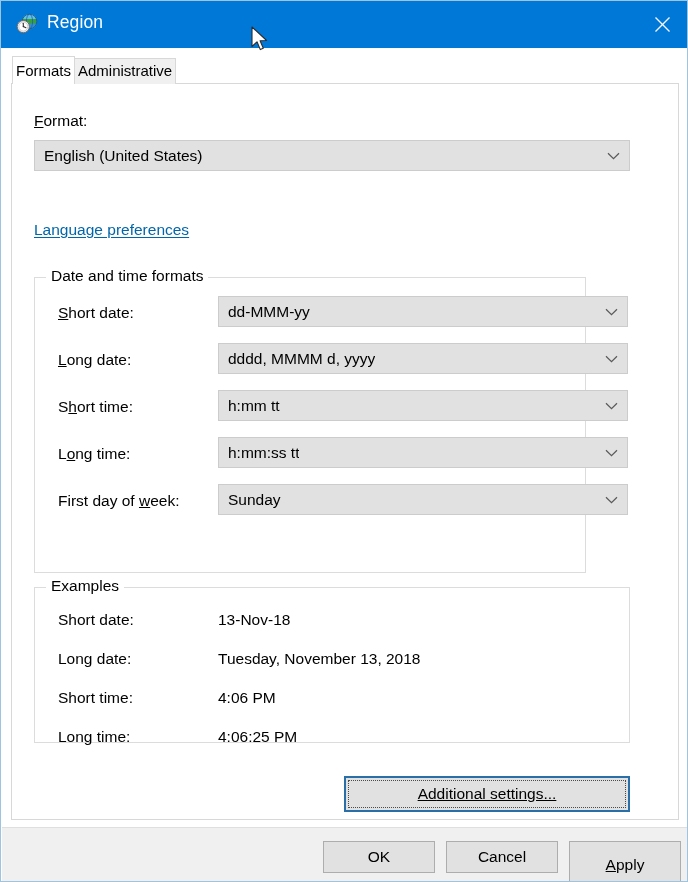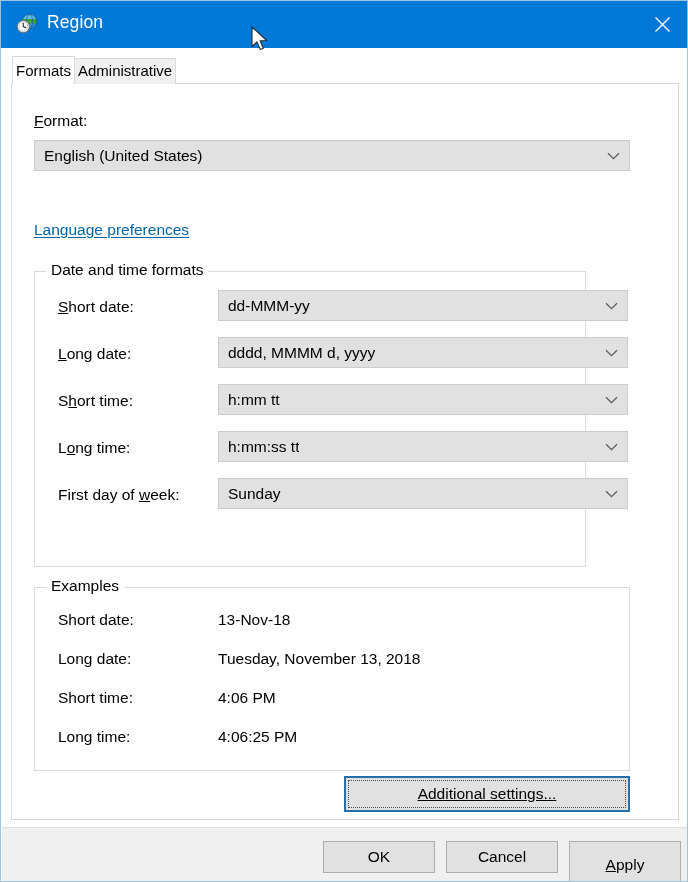--- a/index.html
+++ b/index.html
@@ -267,21 +267,21 @@
       <span class="cval">English (United States)</span>
       <span class="chev">
         <svg width="13" height="8" viewBox="0 0 13 8">
           <polyline points="1,1.3 6.5,6.6 12,1.3" fill="none" stroke="#5a5a5a" stroke-width="1.25"></polyline>
         </svg>
       </span>
     </div>
 
     <div id="lang-link" style="left:22px; top:137px;">Language preferences</div>
 
-    <div class="groupbox" style="left:22px; top:187px; width:552px; height:296px;padding-left:32px;">
+    <div class="groupbox" style="left:22px; top:193px; width:552px; height:296px;padding-left:32px;">
       <span class="group-legend">Date and time formats</span>
 
       <div class="lbl" style="left:23px; top:26px;">
         <u>S</u>hort date:
       </div>
       <div class="combo" style="left:183px; top:18px; width:410px;">
         <span class="cval">dd-MMM-yy</span>
         <span class="chev">
           <svg width="13" height="8" viewBox="0 0 13 8">
               <polyline points="1,1.3 6.5,6.6 12,1.3" fill="none" stroke="#5a5a5a" stroke-width="1.25"></polyline>
@@ -331,21 +331,21 @@
       <div class="combo" style="left:183px; top:206px; width:410px;">
         <span class="cval">Sunday</span>
         <span class="chev">
           <svg width="13" height="8" viewBox="0 0 13 8">
               <polyline points="1,1.3 6.5,6.6 12,1.3" fill="none" stroke="#5a5a5a" stroke-width="1.25"></polyline>
             </svg>
         </span>
       </div>
     </div>
 
-    <div class="groupbox" style="left:22px; top:503px; width:596px; height:184px;">
+    <div class="groupbox" style="left:22px; top:503px; width:596px; height:156px;">
       <span class="group-legend">Examples</span>
 
       <div class="lbl" style="left:23px; top:23px;">Short date:</div>
       <div class="lbl" style="left:183px; top:23px;">13-Nov-18</div>
 
       <div class="lbl" style="left:23px; top:62px;">Long date:</div>
       <div class="lbl" style="left:183px; top:62px;">Tuesday, November 13, 2018</div>
 
       <div class="lbl" style="left:23px; top:101px;">Short time:</div>
       <div class="lbl" style="left:183px; top:101px;">4:06 PM</div>

